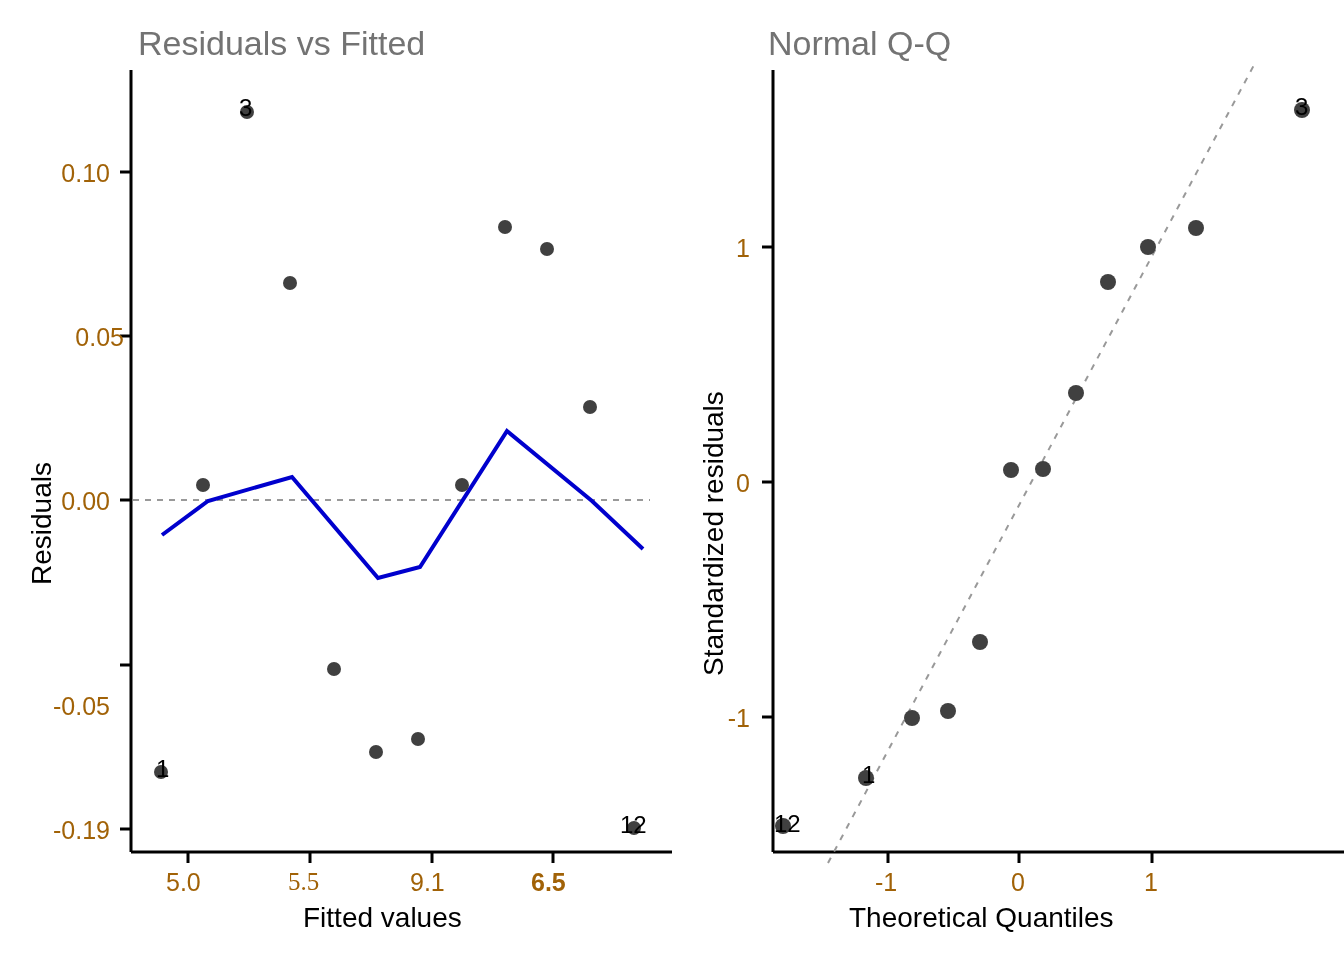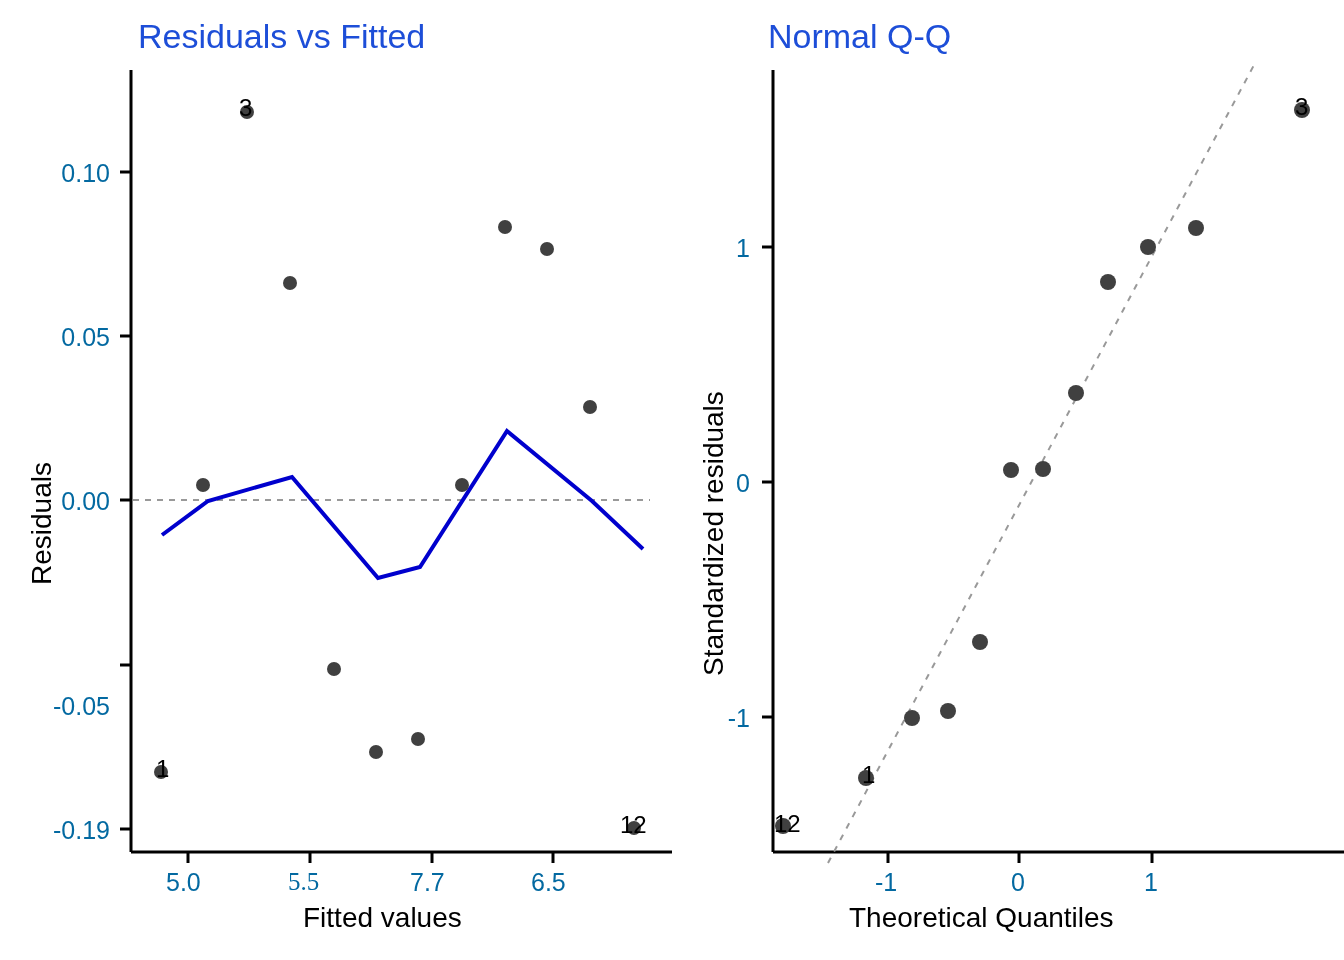--- a/index.html
+++ b/index.html
@@ -23,24 +23,24 @@
     position: absolute;
     top: 0;
     width: 672px;
     height: 960px;
   }
   #panel-left  { left: 0; }
   #panel-right { left: 672px; }
 
   .panel-title {
     position: absolute;
-    top: 17px;
+    top: 24px;
     font-size: 34px;
     font-weight: 400;
-    color: #1d4ed8;
+    color: #737373;
     white-space: nowrap;
     letter-spacing: 0px;
   }
   #title-left  { left: 138px; }
 
   .plot-svg {
     position: absolute;
     left: 0;
     top: 0;
     width: 672px;
@@ -57,21 +57,21 @@
     transform-origin: 0 0;
     transform: rotate(-90deg);
   }
 
   #xlab-left   { left: 303px; top: 902px; }
   #ylab-left   { left: 26px;  top: 585px; }
 
   .tick-label {
     position: absolute;
     font-size: 25px;
-    color: #0369a1;
+    color: #a16207;
     white-space: nowrap;
   }
   .tick-label.y { text-align: right; }
 
   .point-label {
     position: absolute;
     font-size: 24px;
     color: #000000;
     white-space: nowrap;
     font-weight: 400;
@@ -120,29 +120,29 @@
         <circle cx="418" cy="739" r="7"></circle>
         <circle cx="462" cy="485" r="7"></circle>
         <circle cx="505" cy="227" r="7"></circle>
         <circle cx="547" cy="249" r="7"></circle>
         <circle cx="590" cy="407" r="7"></circle>
         <circle cx="634" cy="828" r="7"></circle>
       </g>
     </svg>
 
     <div class="tick-label y" style="left:30px;  top:159px; width:80px;">0.10</div>
-    <div class="tick-label y" style="left:30px;  top:323px; width:80px;">0.05</div>
+    <div class="tick-label y" style="left:44px;  top:323px; width:80px;">0.05</div>
     <div class="tick-label y" style="left:30px;  top:487px; width:80px;">0.00</div>
     <div class="tick-label y" style="left:22px;  top:692px; width:88px;">-0.05</div>
     <div class="tick-label y" style="left:22px;  top:816px; width:88px;">-0.19</div>
 
     <div class="tick-label" style="left:166px; top:868px;">5.0</div>
     <div class="tick-label" style="left:288px; top:868px;font-family:Liberation Serif, serif;">5.5</div>
-    <div class="tick-label" style="left:410px; top:868px;">7.7</div>
-    <div class="tick-label" style="left:531px; top:868px;">6.5</div>
+    <div class="tick-label" style="left:410px; top:868px;">9.1</div>
+    <div class="tick-label" style="left:531px; top:868px;font-weight:bold;">6.5</div>
 
     <div class="point-label" style="left:239px; top:94px;">3</div>
     <div class="point-label" style="left:156px; top:755px;">1</div>
     <div class="point-label" style="left:620px; top:811px;">12</div>
 
     <div class="axis-title" id="xlab-left">Fitted values</div>
     <div class="axis-title vertical" id="ylab-left">Residuals</div>
   </div>
 
   <div class="panel" id="panel-right">

